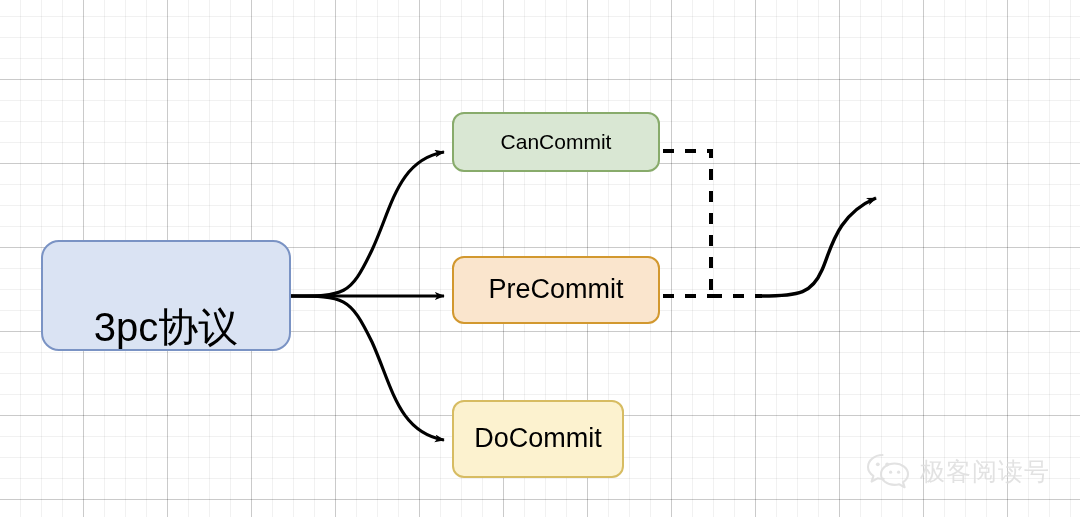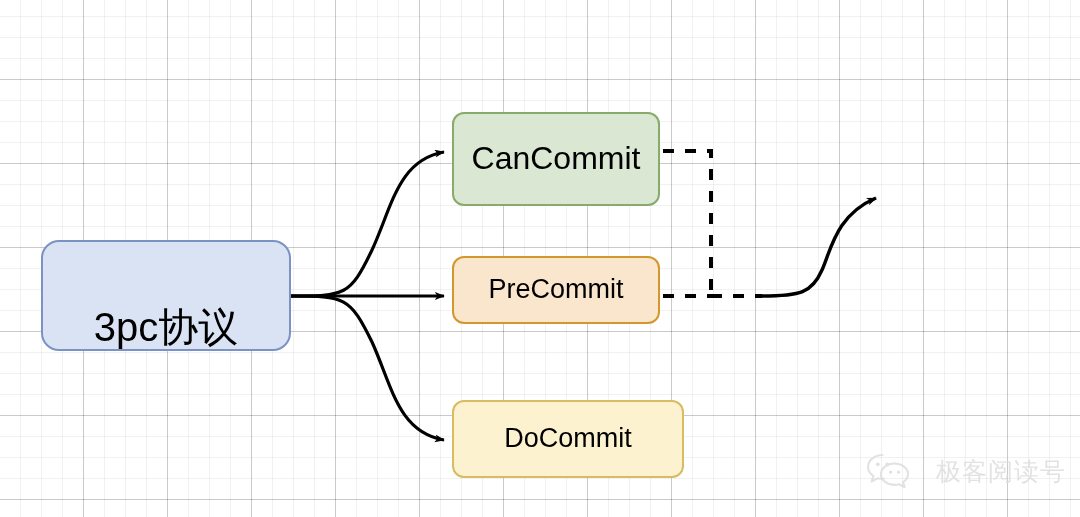--- a/index.html
+++ b/index.html
@@ -59,38 +59,38 @@
     background: #dae3f3;
     border-color: #7a93c4;
     border-radius: 18px;
     font-size: 40px;
     align-items: flex-end;
   }
   #node-cancommit {
     left: 452px;
     top: 112px;
     width: 208px;
-    height: 94px;
+    height: 60px;
     background: #d9e7d3;
     border-color: #88ab6b;
-    font-size: 32px;
+    font-size: 21px;
   }
   #node-precommit {
     left: 452px;
     top: 256px;
     width: 208px;
     height: 68px;
     background: #fae5cd;
     border-color: #d2982f;
     font-size: 27px;
   }
   #node-docommit {
     left: 452px;
     top: 400px;
-    width: 232px;
+    width: 172px;
     height: 78px;
     background: #fcf2cf;
     border-color: #d7bc62;
     font-size: 27px;
   }
   #cloud-wrap {
     position: absolute;
     left: 812px;
     top: 38px;
     width: 238px;
@@ -122,21 +122,20 @@
     display: flex;
     align-items: center;
     gap: 10px;
     opacity: 0.85;
   }
   #watermark-text {
     font-size: 25px;
     color: #dedede;
     letter-spacing: 1px;
     white-space: nowrap;
-    margin-left: 16px;
   }
   #watermark-icon { display: block; }
 </style>
 </head>
 <body>
 
 <div id="canvas">
 
   <svg class="edge-layer" viewBox="0 0 1080 517" width="1080" height="517" aria-hidden="true">
     <defs>

